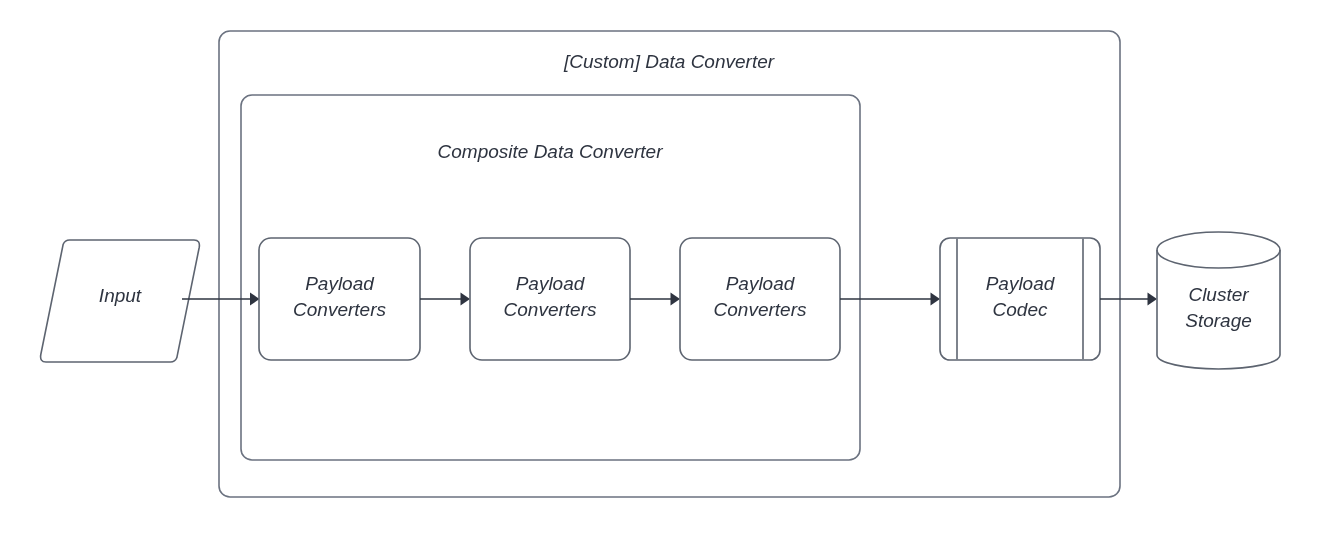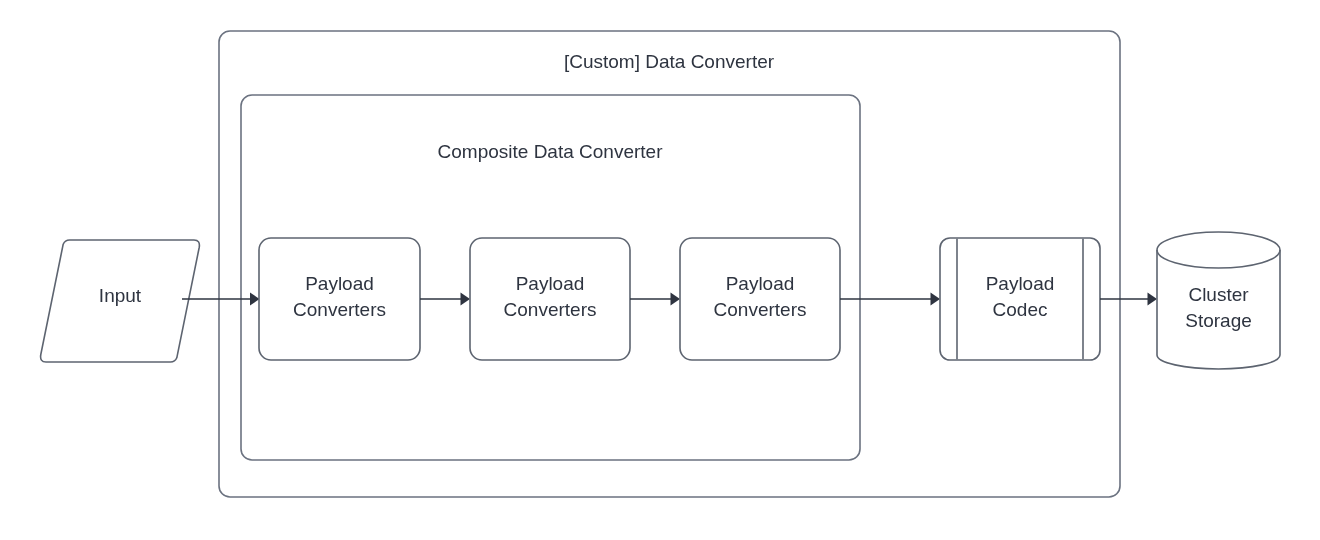--- a/index.html
+++ b/index.html
@@ -10,20 +10,21 @@
   body {
     width: 1320px;
     height: 540px;
     font-family: "Liberation Sans", sans-serif;
     overflow: hidden;
   }
   #diagram-root {
     position: relative;
     width: 1320px;
     height: 540px;
+    font-style: italic;
   }
   svg.diagram-canvas {
     position: absolute;
     top: 0;
     left: 0;
     width: 1320px;
     height: 540px;
   }
   .shape-outline {
     fill: #ffffff;

